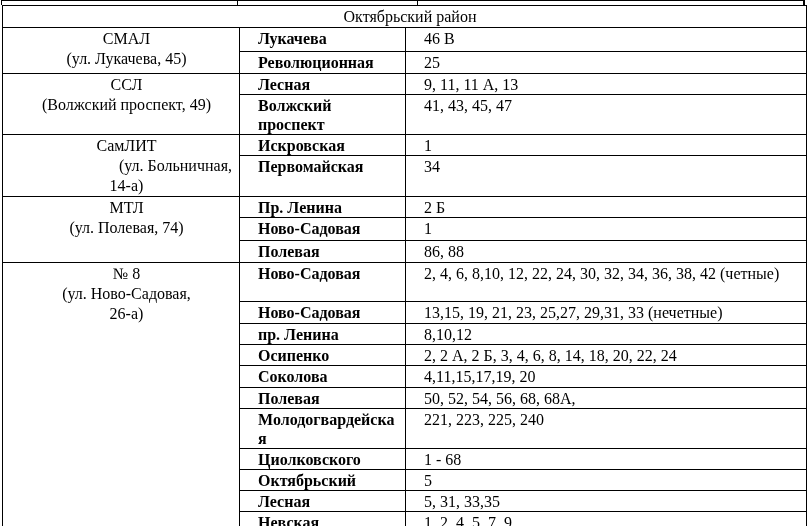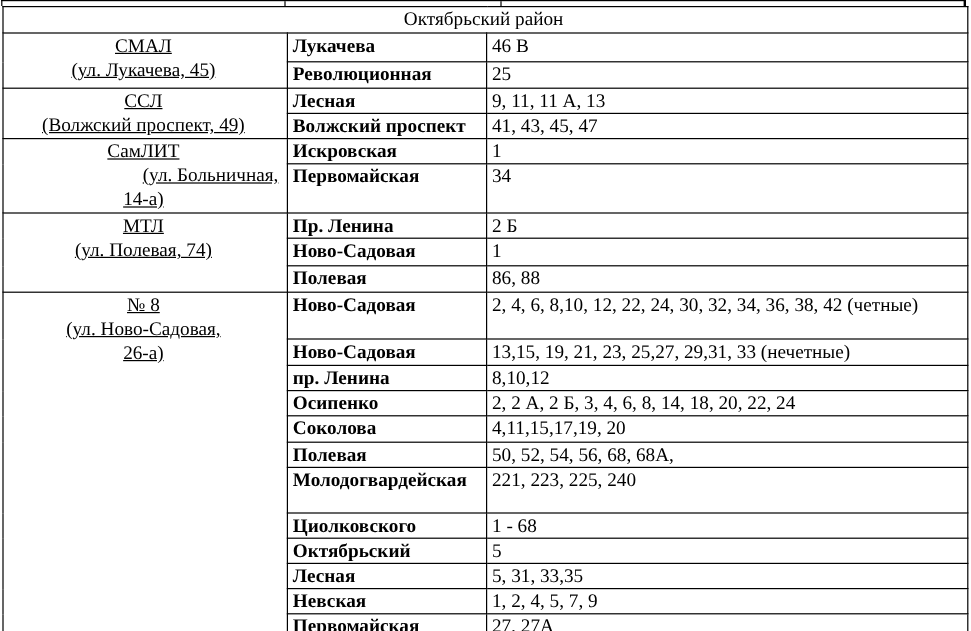--- a/index.html
+++ b/index.html
@@ -32,36 +32,36 @@
 
   table.addr {
     position: absolute; top: 5px; left: 2px;
     width: 804px;
     border-collapse: collapse;
     table-layout: fixed;
   }
   table.addr td {
     border: 1px solid #000;
     vertical-align: top;
-    padding: 1px 7px 0 4px;
+    padding: 1px 7px 0 18px;
     line-height: 19px;
     overflow: hidden;
     box-sizing: border-box;
   }
   td.district {
     text-align: center;
     border-top: 2px solid #000;
     border-right: 2px solid #000;
     padding: 2px 0 0 0;
   }
   td.school {
     text-align: center;
     padding: 2px 2px 0 2px;
   }
-  td.school .line { line-height: 20px; text-decoration: underline; }
+  td.school .line { line-height: 20px; }
   td.school .line.left { text-align: right; }
   td.houses { border-right: 2px solid #000; margin-left: 48px; }
   td.t2 { border-top-width: 2px; }
   td.t3 { border-top-width: 3px; }
   td.street .wrap {
     max-width: 147px;
     overflow-wrap: anywhere;
     word-break: break-word;
     font-weight: bold;
   }

